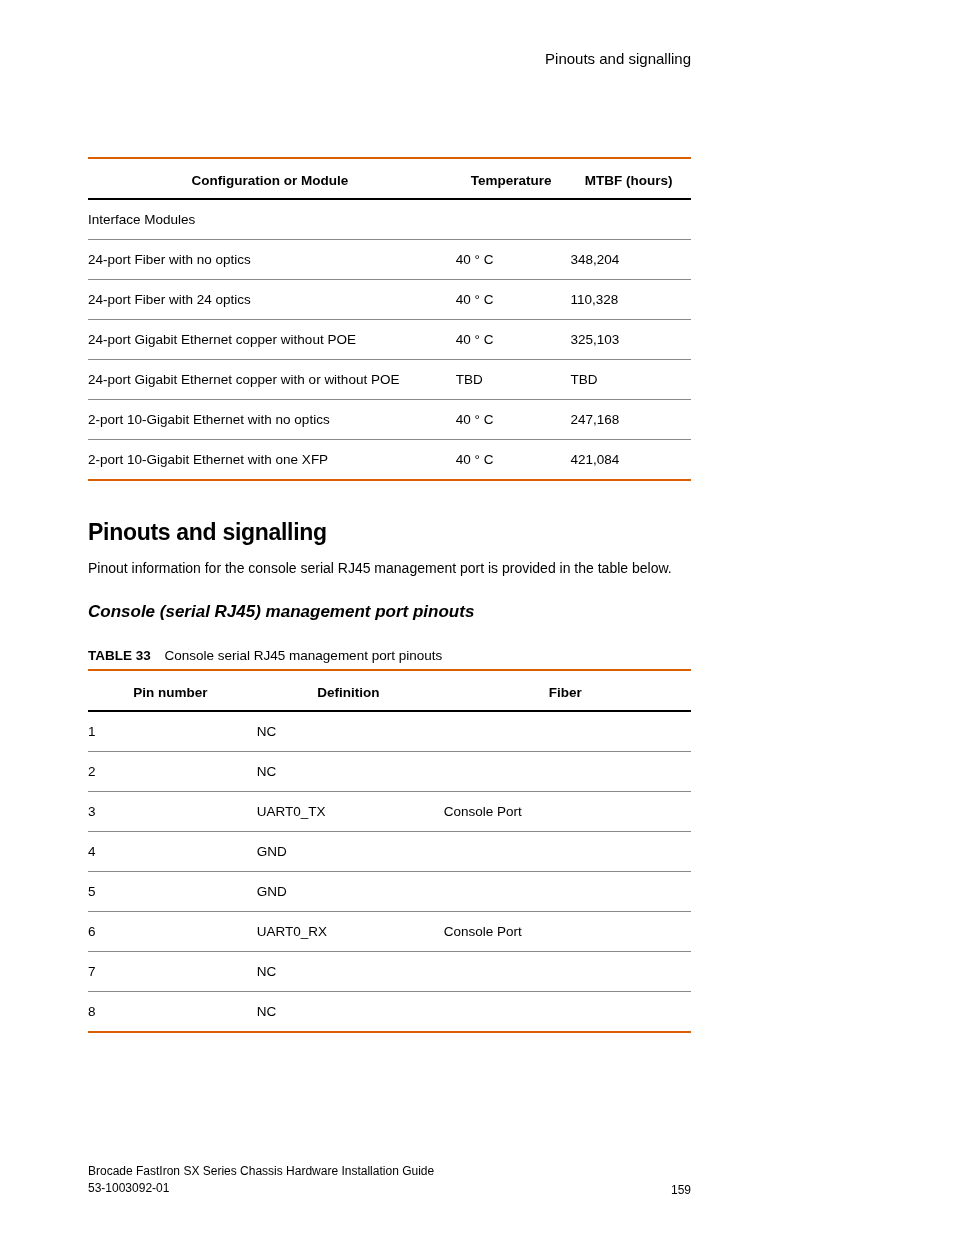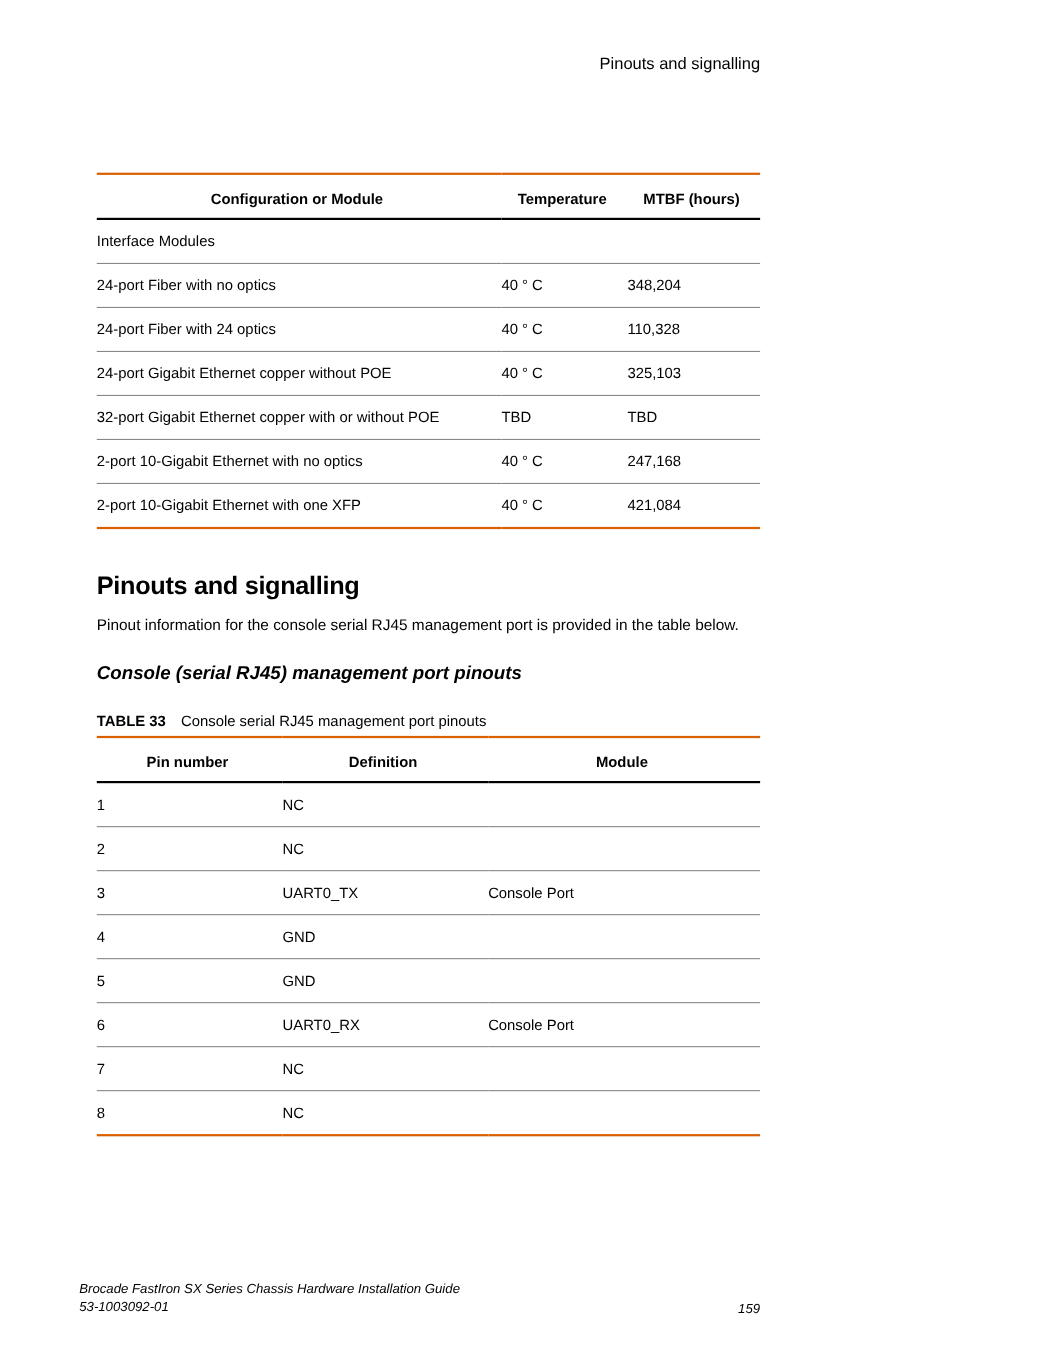--- a/index.html
+++ b/index.html
@@ -79,25 +79,24 @@
     font-size: 17px;
     margin: 0 0 26px 0;
   }
 
   .col-pin { width: 28%; }
   .col-def { width: 31%; }
   .col-notes { width: 41%; }
 
   .footer {
     position: absolute;
-    left: 72px;
+    left: 88px;
     right: 88px;
     bottom: 38px;
     font-size: 12px;
-    font-style: italic;
     display: flex;
     justify-content: space-between;
     align-items: flex-end;
   }
   .footer .left-block {
     line-height: 1.4;
   }
 </style>
 </head>
 <body>
@@ -128,21 +127,21 @@
         <td>24-port Fiber with 24 optics</td>
         <td>40 ° C</td>
         <td>110,328</td>
       </tr>
       <tr>
         <td>24-port Gigabit Ethernet copper without POE</td>
         <td>40 ° C</td>
         <td>325,103</td>
       </tr>
       <tr>
-        <td>32-port Gigabit Ethernet copper with or without POE</td>
+        <td>24-port Gigabit Ethernet copper with or without POE</td>
         <td>TBD</td>
         <td>TBD</td>
       </tr>
       <tr>
         <td>2-port 10-Gigabit Ethernet with no optics</td>
         <td>40 ° C</td>
         <td>247,168</td>
       </tr>
       <tr>
         <td>2-port 10-Gigabit Ethernet with one XFP</td>
@@ -159,21 +158,21 @@
   <div class="table-caption">
     <span class="tlabel">TABLE 33</span>
     <span>Console serial RJ45 management port pinouts</span>
   </div>
 
   <table>
     <thead>
       <tr>
         <th class="col-pin">Pin number</th>
         <th class="col-def">Definition</th>
-        <th class="col-notes">Module</th>
+        <th class="col-notes">Fiber</th>
       </tr>
     </thead>
     <tbody>
       <tr>
         <td>1</td>
         <td>NC</td>
         <td></td>
       </tr>
       <tr>
         <td>2</td>

